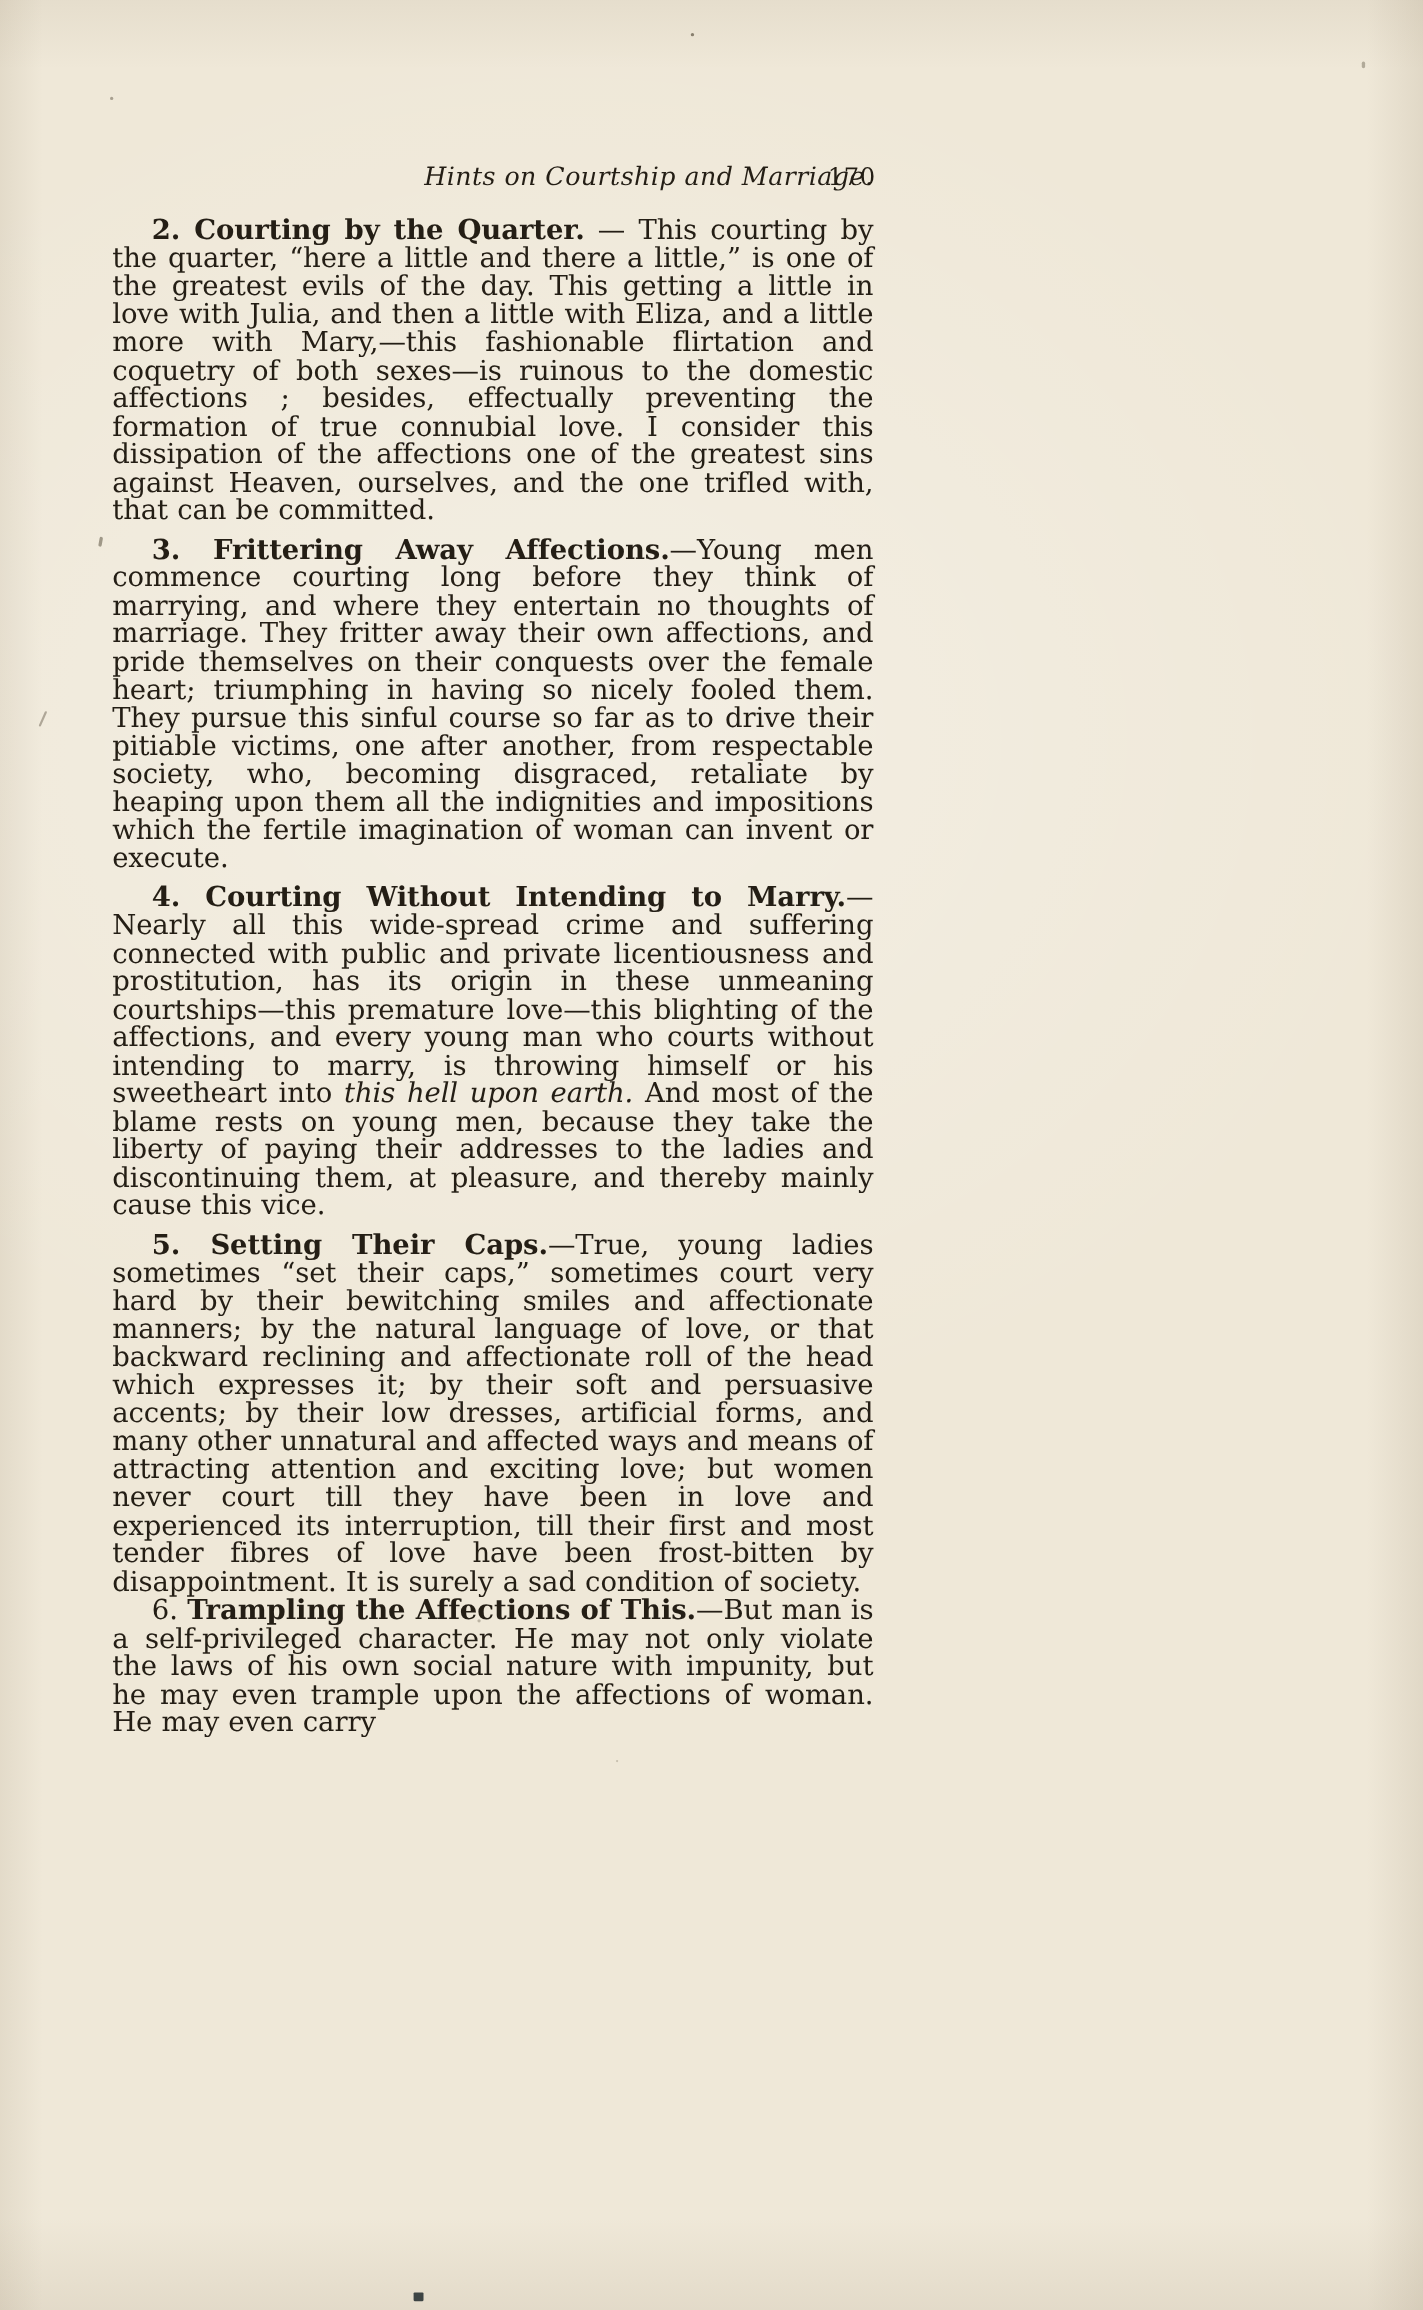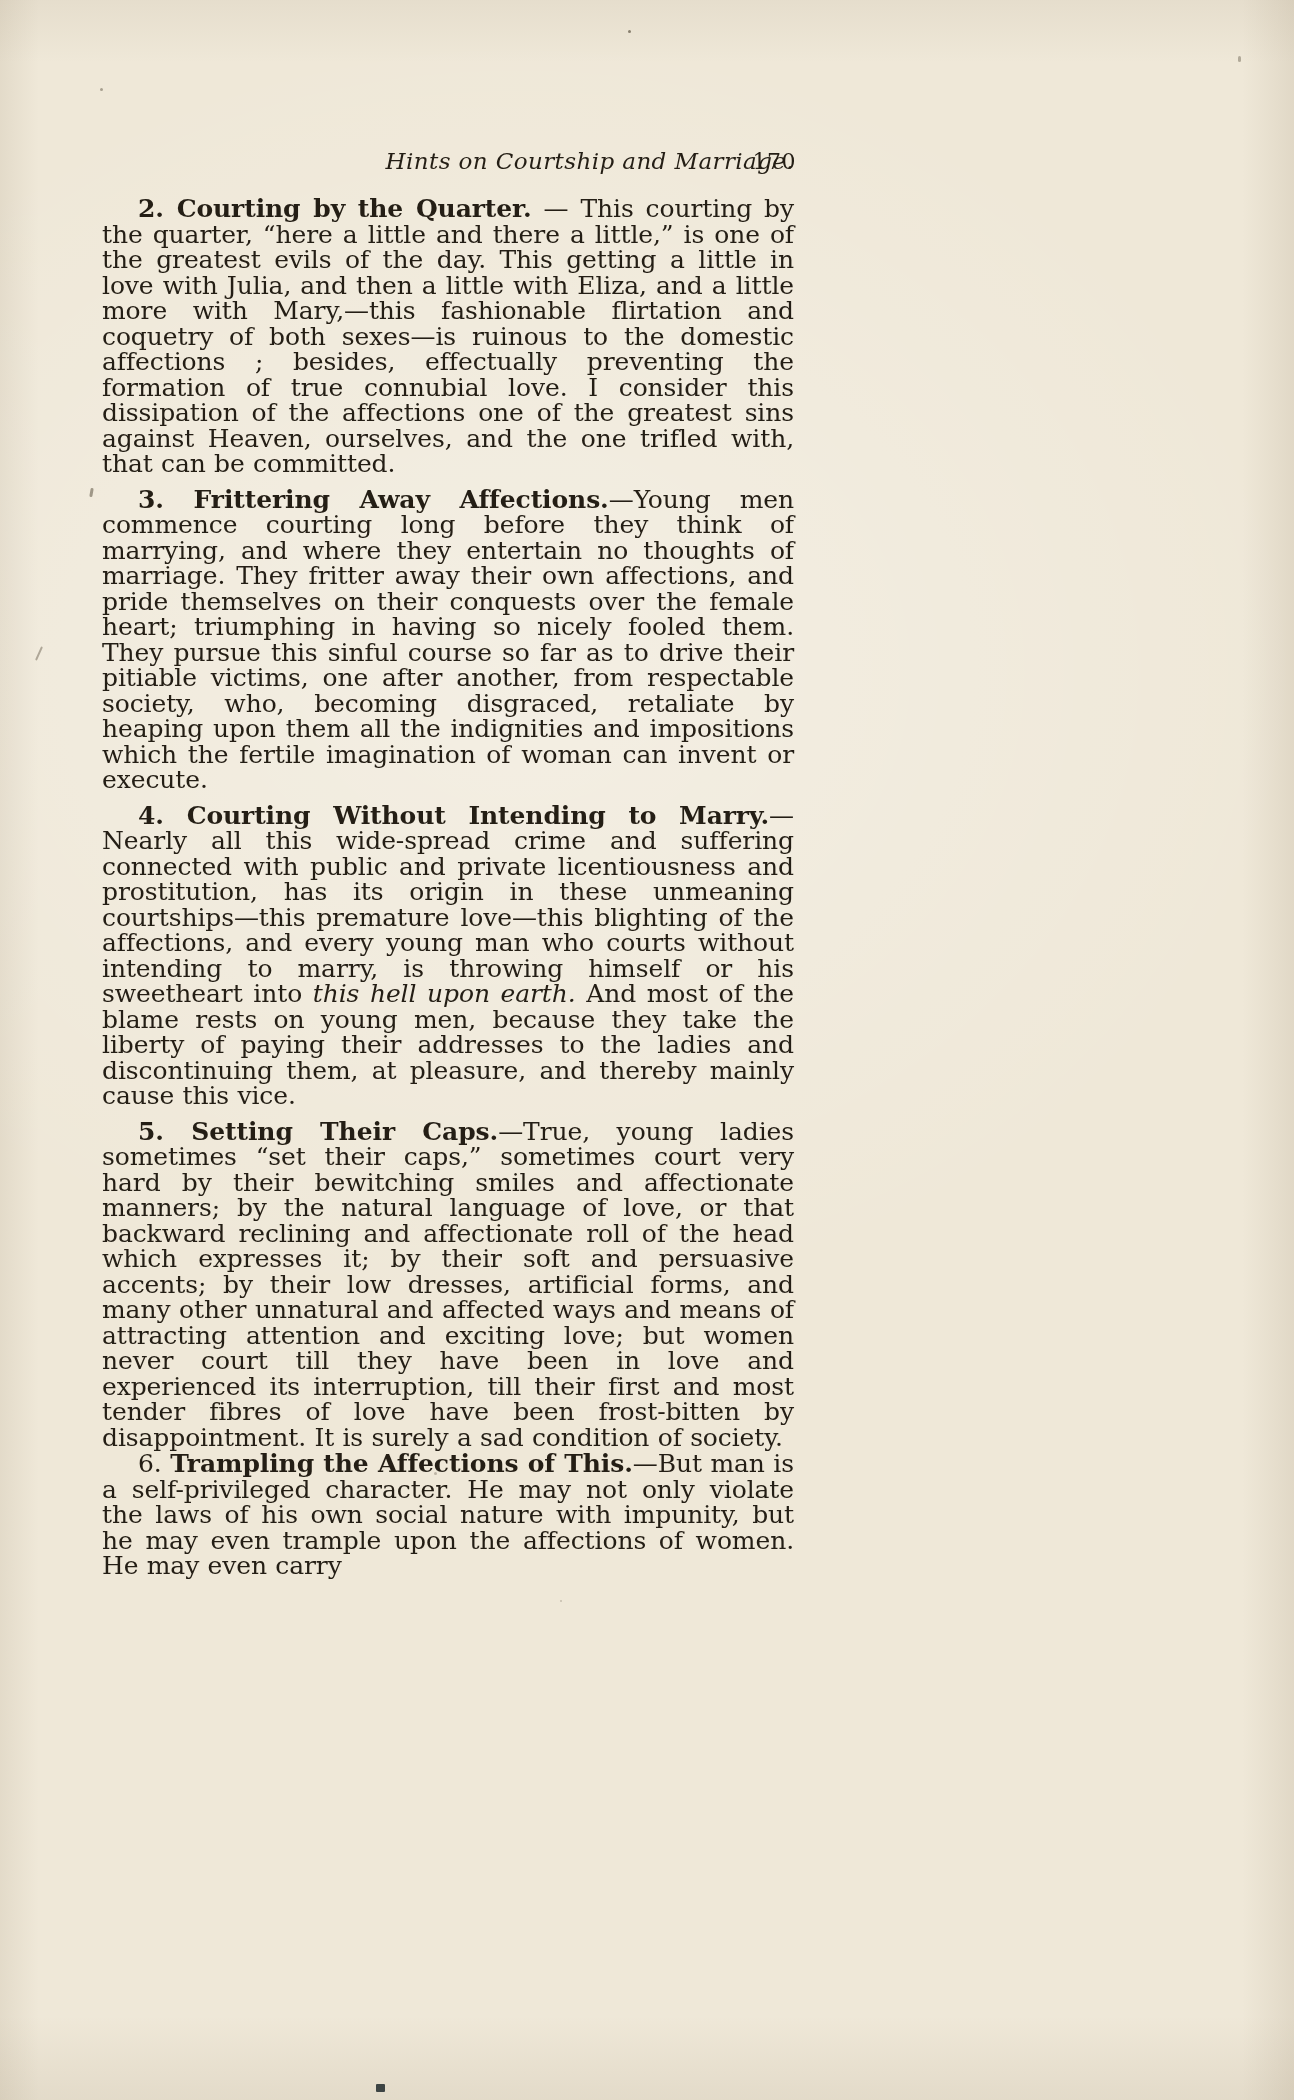--- a/index.html
+++ b/index.html
@@ -105,17 +105,17 @@
     <div class="running-head">
       <span class="head-title">Hints on Courtship and Marriage.</span>
       <span class="page-num">170</span>
     </div>
 
     <div class="sections">
         <p class="section"><span class="sec-num">2. </span> <span class="sec-title">Courting by the Quarter.</span><span class="sec-sep"> — </span><span class="seg">This courting by the quarter, “here a little and there a little,” is one of the greatest evils of the day. This getting a little in love with Julia, and then a little with Eliza, and a little more with Mary,—this fashionable flirtation and coquetry of both sexes—is ruinous to the domestic affections ; besides, effectually preventing the formation of true connubial love. I consider this dissipation of the affections one of the greatest sins against Heaven, ourselves, and the one trifled with, that can be committed.</span></p>
         <p class="section"><span class="sec-num">3. </span> <span class="sec-title">Frittering Away Affections.</span><span class="sec-sep">—</span><span class="seg">Young men commence courting long before they think of marrying, and where they entertain no thoughts of marriage. They fritter away their own affections, and pride themselves on their conquests over the female heart; triumphing in having so nicely fooled them. They pursue this sinful course so far as to drive their pitiable victims, one after another, from respectable society, who, becoming disgraced, retaliate by heaping upon them all the indignities and impositions which the fertile imagination of woman can invent or execute.</span></p>
         <p class="section"><span class="sec-num">4. </span> <span class="sec-title">Courting Without Intending to Marry.</span><span class="sec-sep">—</span><span class="seg">Nearly all this wide-spread crime and suffering connected with public and private licentiousness and prostitution, has its origin in these unmeaning courtships—this premature love—this blighting of the affections, and every young man who courts without intending to marry, is throwing himself or his sweetheart into </span><span class="seg seg-italic">this hell upon earth.</span><span class="seg"> And most of the blame rests on young men, because they take the liberty of paying their addresses to the ladies and discontinuing them, at pleasure, and thereby mainly cause this vice.</span></p>
         <p class="section"><span class="sec-num">5. </span> <span class="sec-title">Setting Their Caps.</span><span class="sec-sep">—</span><span class="seg">True, young ladies sometimes “set their caps,” sometimes court very hard by their bewitching smiles and affectionate manners; by the natural language of love, or that backward reclining and affectionate roll of the head which expresses it; by their soft and persuasive accents; by their low dresses, artificial forms, and many other unnatural and affected ways and means of attracting attention and exciting love; but women never court till they have been in love and experienced its interruption, till their first and most tender fibres of love have been frost-bitten by disappointment. It is surely a sad condition of society.</span></p>
-        <p class="section"><span class="sec-num plain">6. </span> <span class="sec-title">Trampling the Affections of This.</span><span class="sec-sep">—</span><span class="seg">But man is a self-privileged character. He may not only violate the laws of his own social nature with impunity, but he may even trample upon the affections of women. He may even carry</span></p>
+        <p class="section"><span class="sec-num plain">6. </span> <span class="sec-title">Trampling the Affections of This.</span><span class="sec-sep">—</span><span class="seg">But man is a self-privileged character. He may not only violate the laws of his own social nature with impunity, but he may even trample upon the affections of woman. He may even carry</span></p>
       </div>
   </div>
 
 </div>
 
 </body></html>

